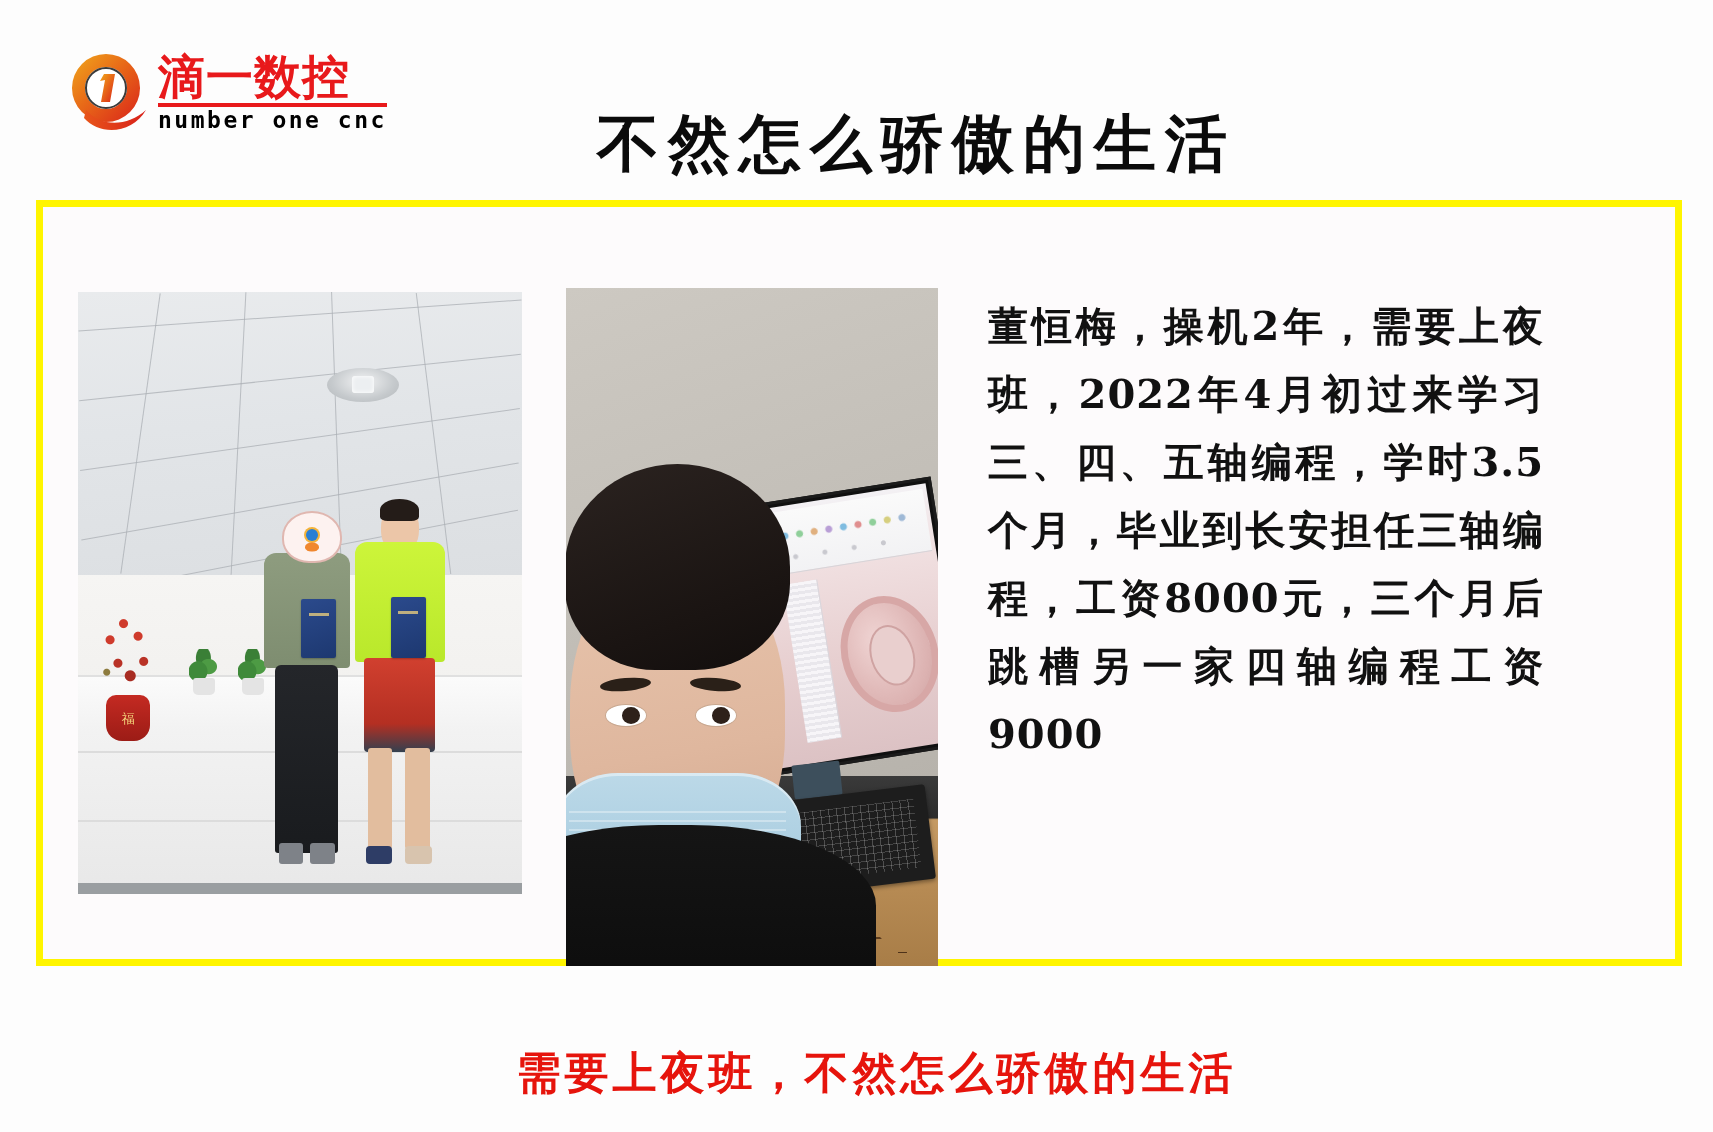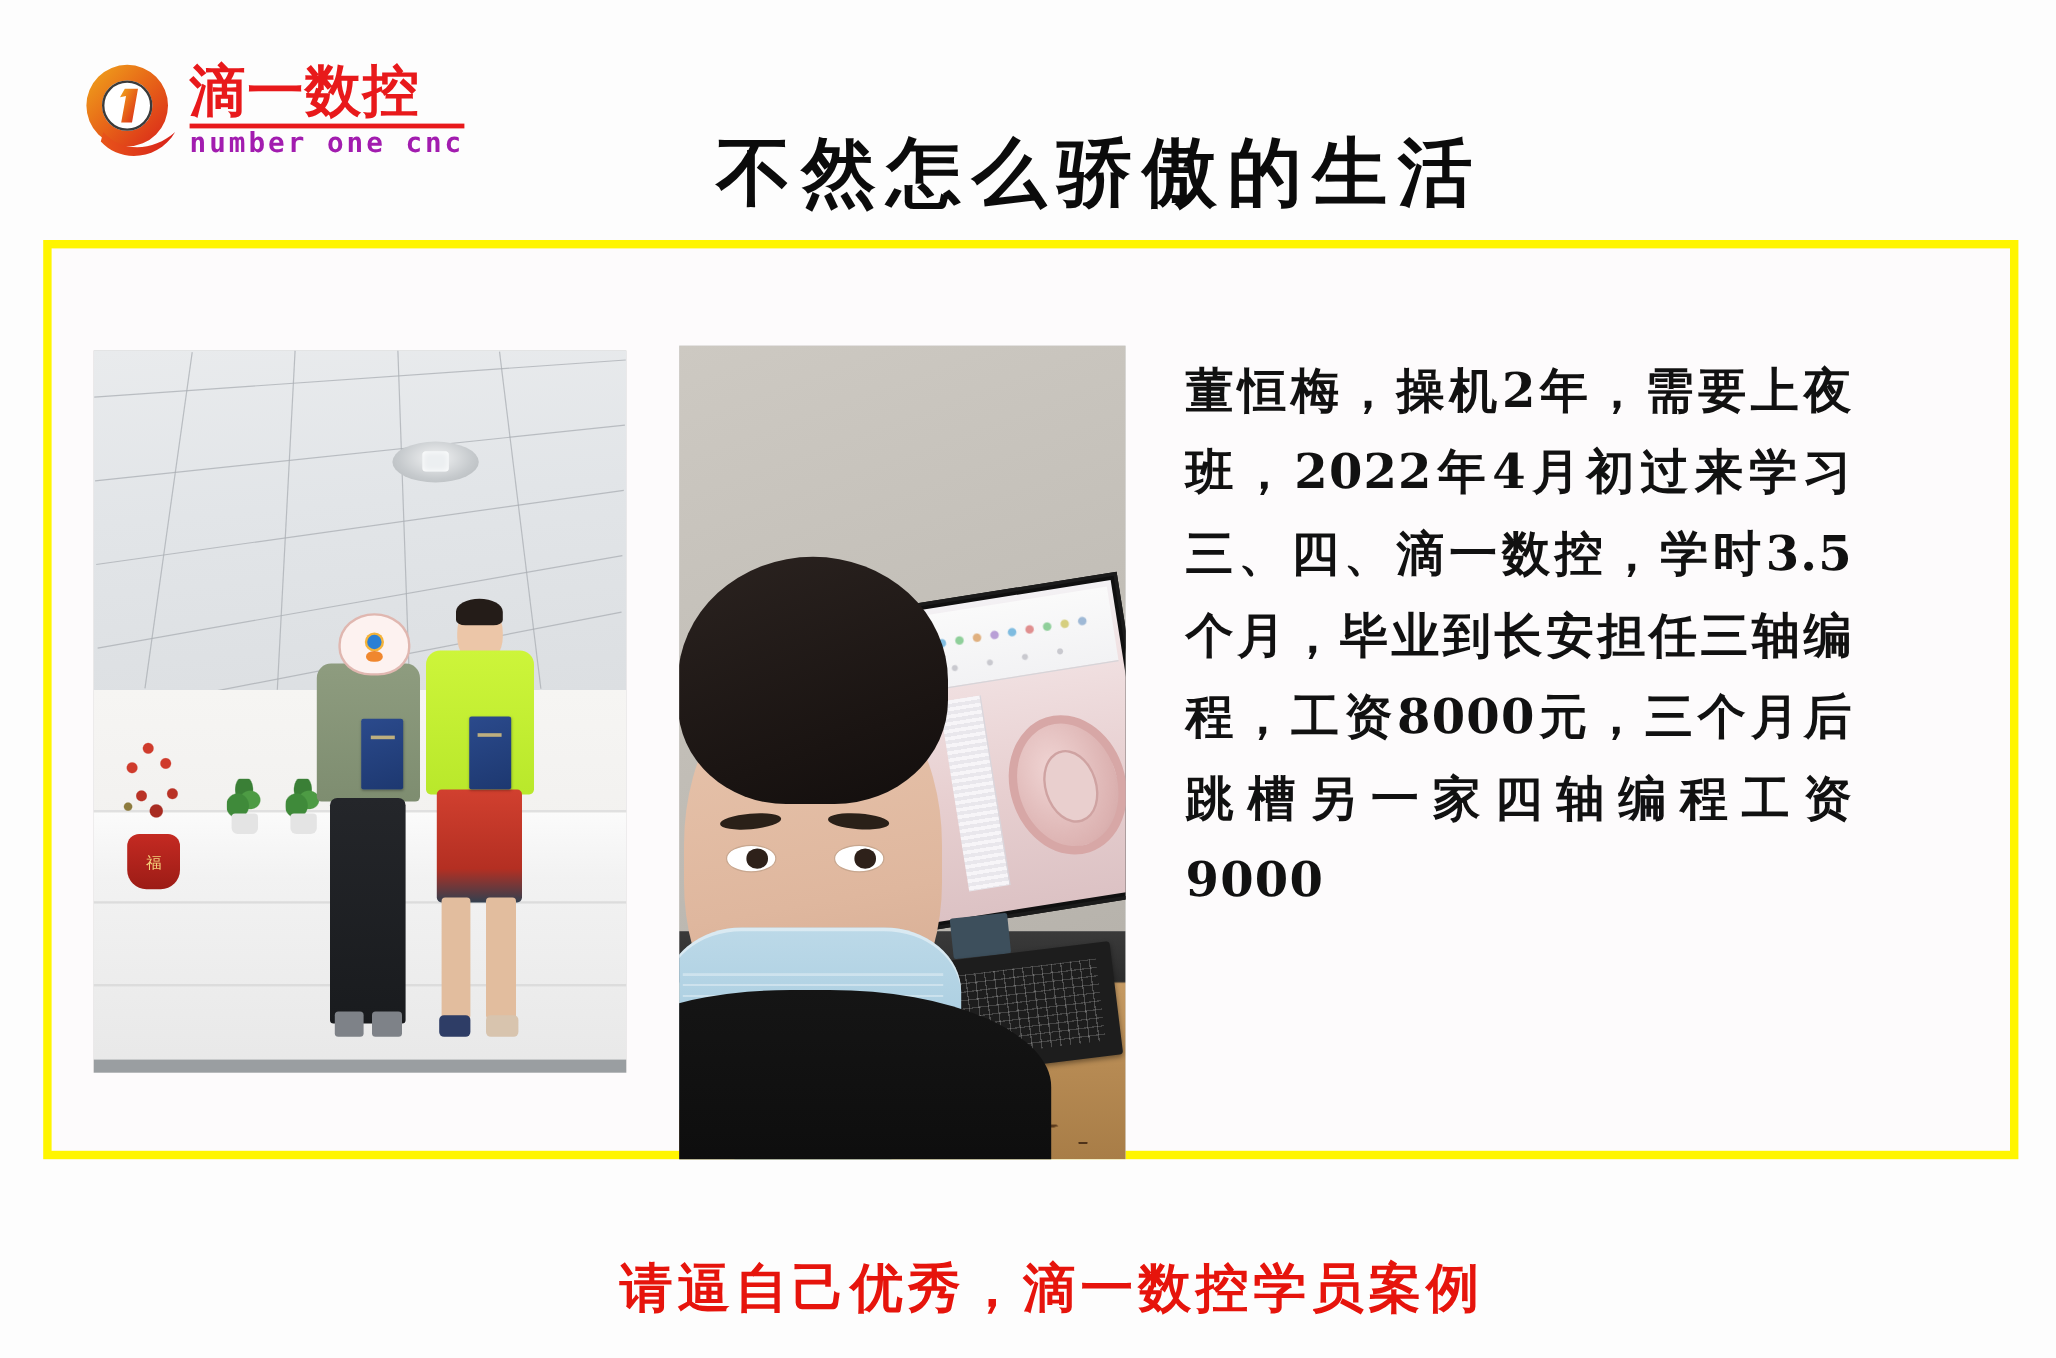--- a/index.html
+++ b/index.html
@@ -50,21 +50,21 @@
   }
   .logo-rule {
     height: 4px;
     background: #e8191b;
     margin-top: 3px;
     margin-bottom: 2px;
     width: 100%;
   }
   .logo-en {
     font-family: "DejaVu Sans Mono", "Liberation Mono", monospace;
-    color: #a21caf;
+    color: #000000;
     font-size: 23px;
     font-weight: bold;
     letter-spacing: 2.5px;
     line-height: 1;
     white-space: nowrap;
   }
 
   
   .page-title {
     position: absolute;
@@ -572,15 +572,15 @@
       <div class="wp-brow r"></div>
       <div class="wp-eye l"></div>
       <div class="wp-eye r"></div>
     </div>
     <div class="wp-hair"></div>
     <div class="wp-mask"></div>
     <div class="wp-shoulder"></div>
   </div>
 </div>
 
-<div class="desc">董恒梅，操机2年，需要上夜班，2022年4月初过来学习三、四、滴一数控，学时3.5个月，毕业到长安担任三轴编程，工资8000元，三个月后跳槽另一家四轴编程工资9000</div>
-
-<div class="slogan">请逼自己优秀，滴一数控学员案例</div>
+<div class="desc">董恒梅，操机2年，需要上夜班，2022年4月初过来学习三、四、五轴编程，学时3.5个月，毕业到长安担任三轴编程，工资8000元，三个月后跳槽另一家四轴编程工资9000</div>
+
+<div class="slogan">需要上夜班，不然怎么骄傲的生活</div>
 
 </body></html>

